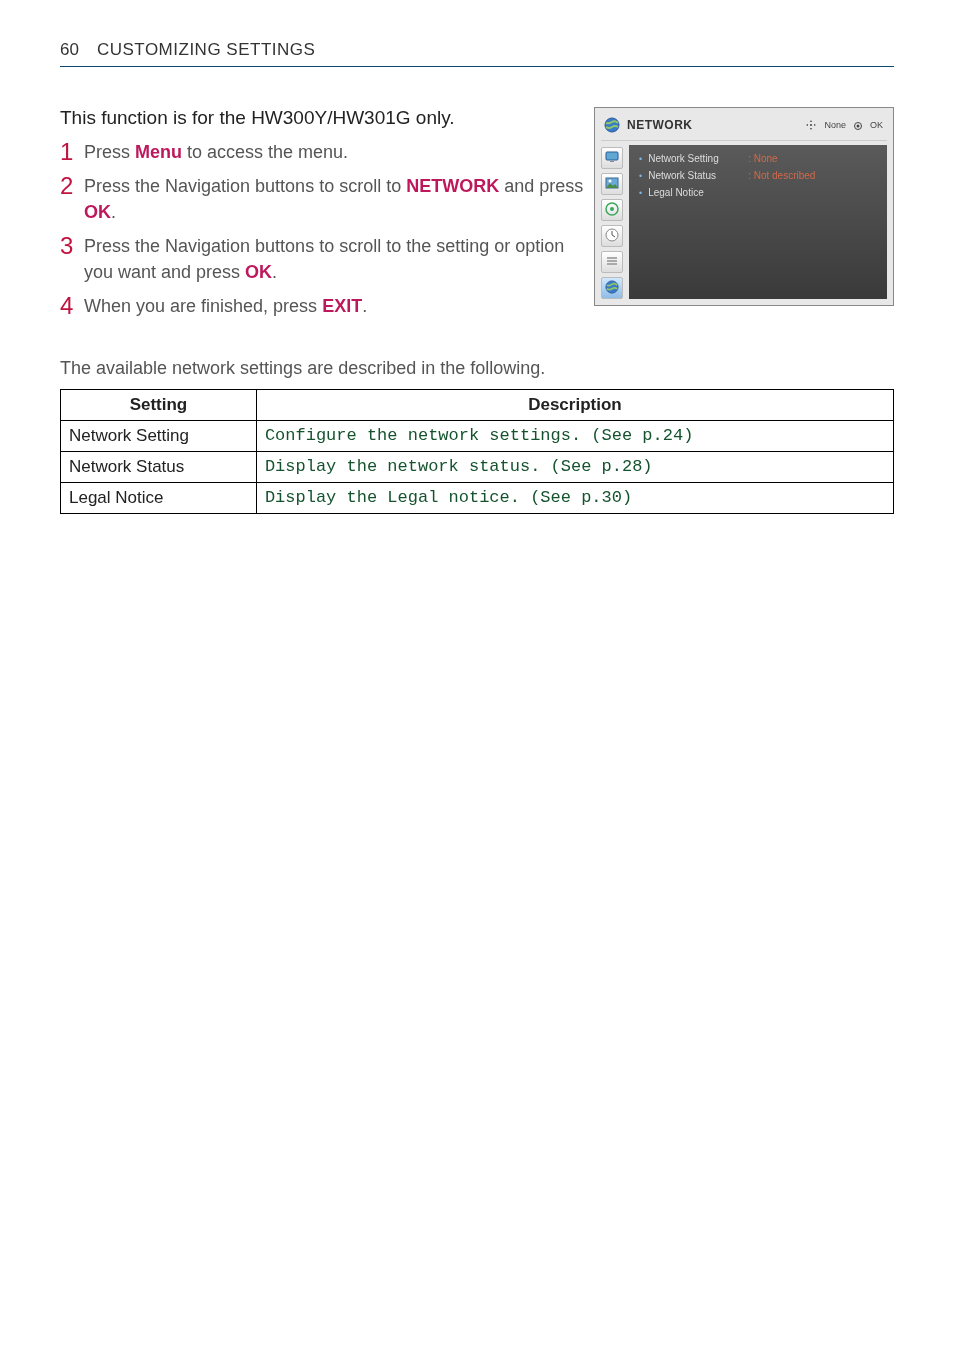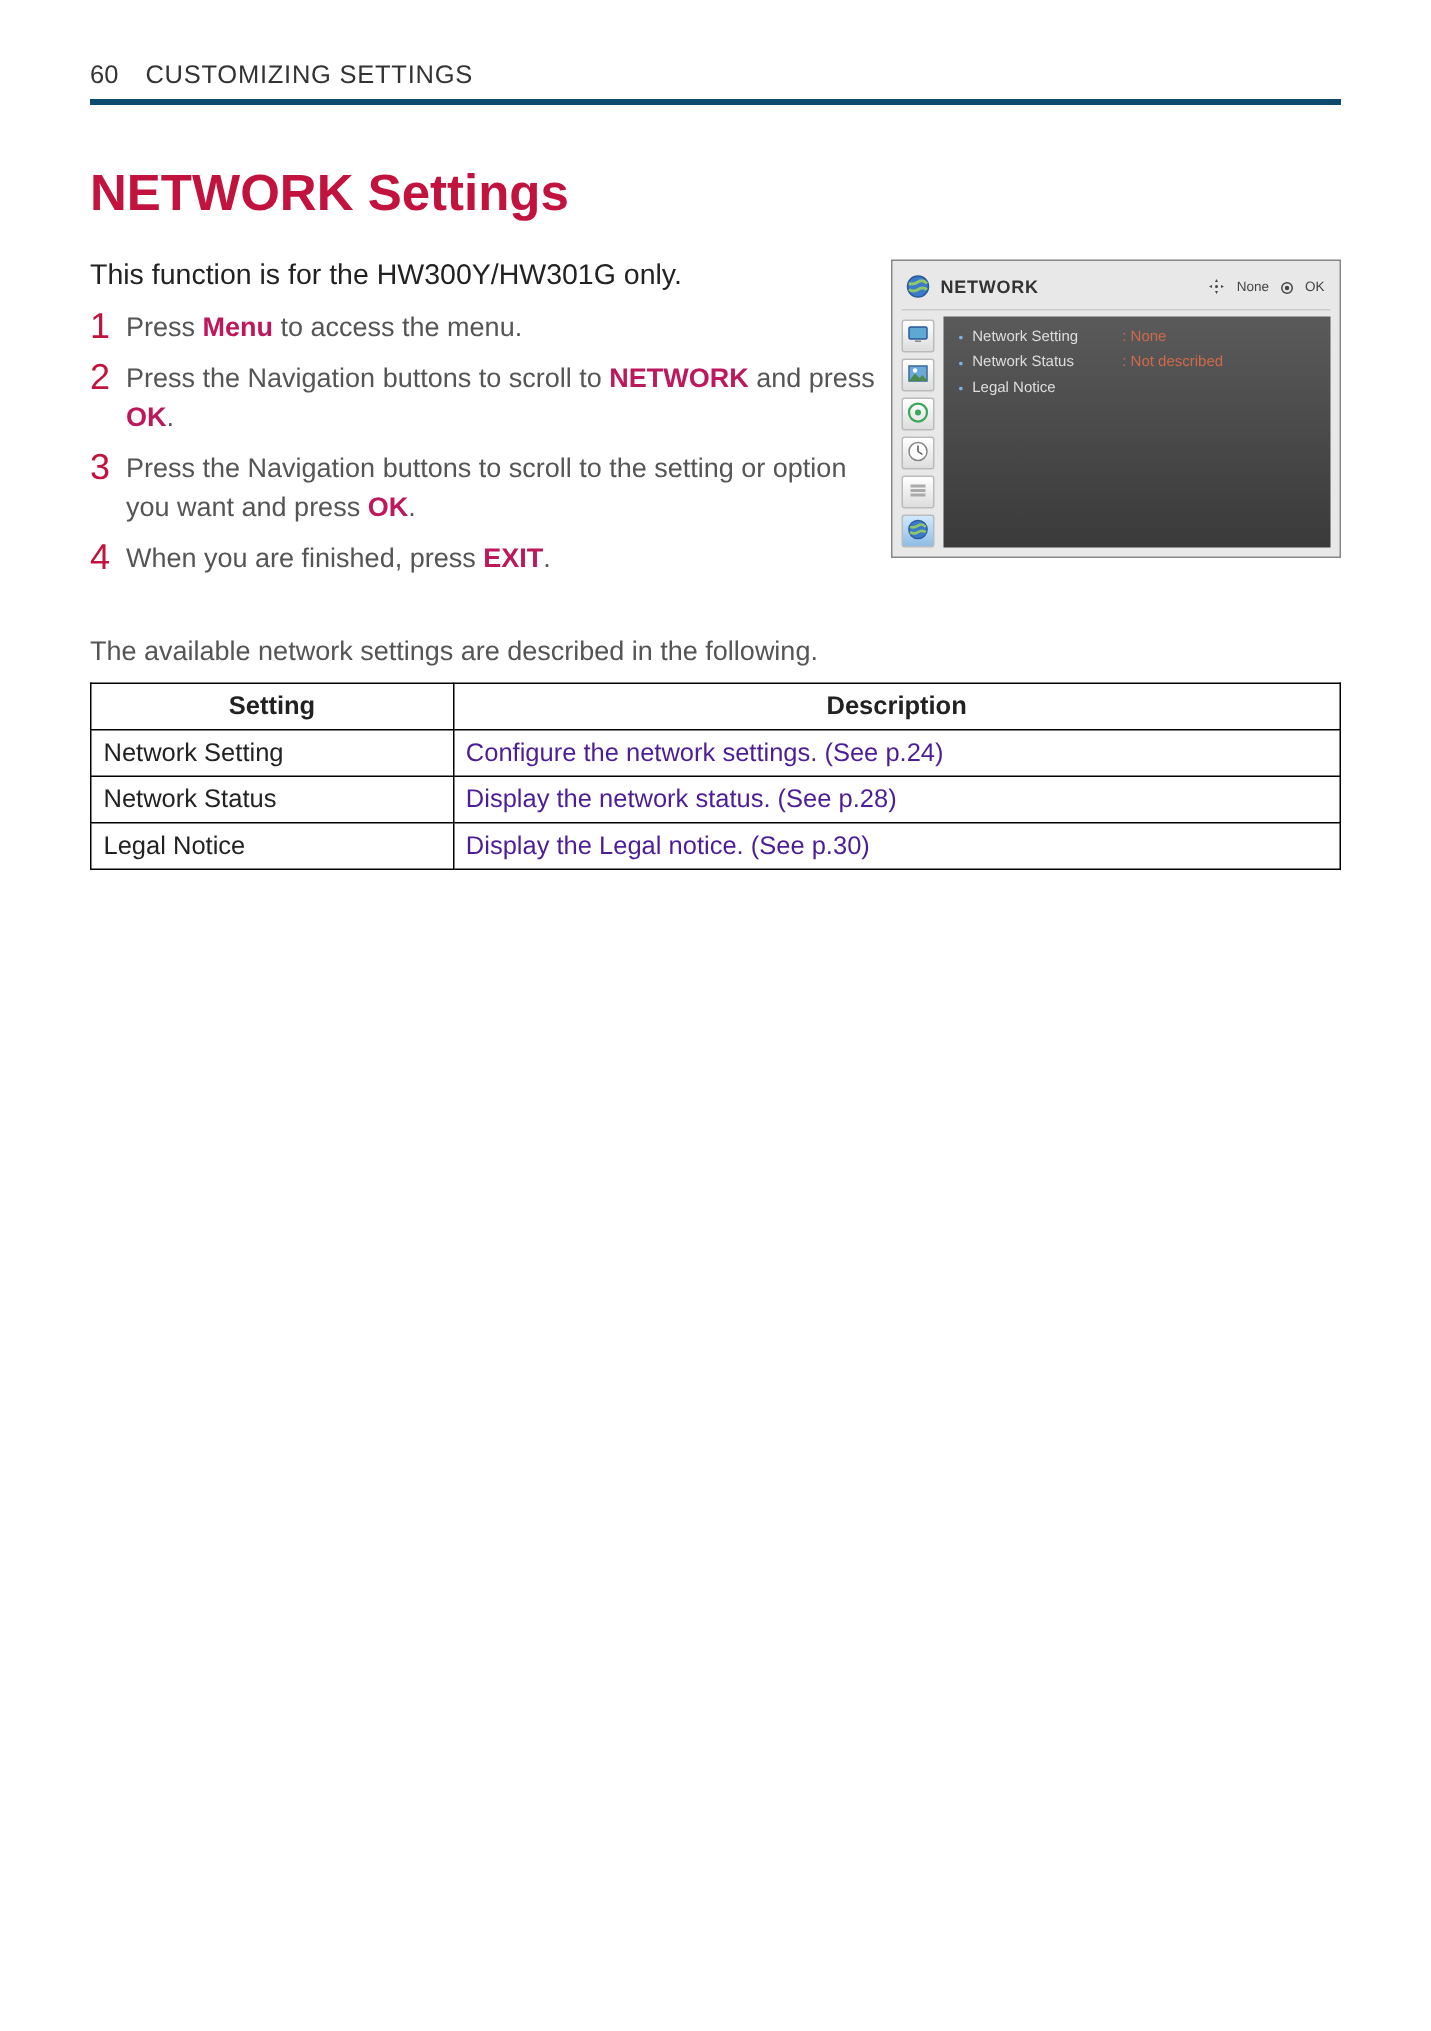--- a/index.html
+++ b/index.html
@@ -7,21 +7,21 @@
     margin: 0;
     font-family: Arial, Helvetica, sans-serif;
     background: #fff;
     color: #444;
     width: 954px;
   }
   .page {
     padding: 40px 60px 40px 60px;
   }
   .header-line {
-    border-bottom: 4px solid #0c4a6e;
+    border-bottom: 1px solid #0c4a6e;
     padding-bottom: 6px;
     margin-bottom: 40px;
     display: flex;
     align-items: flex-end;
     gap: 18px;
   }
   .page-num {
     font-size: 17px;
     color: #333;
   }
@@ -158,32 +158,31 @@
   table.settings th {
     font-weight: 700;
     text-align: center;
     color: #222;
   }
   table.settings td.setting-name {
     font-weight: 500;
     color: #222;
     white-space: nowrap;
   }
-  table.settings td.desc { color: #4c1d95; }
+  table.settings td.desc { color: #14532d; font-family: Liberation Mono, monospace; }
 </style>
 </head>
 <body>
 
 <div class="page">
   <div class="header-line">
     <span class="page-num">60</span>
     <span class="header-title">CUSTOMIZING SETTINGS</span>
   </div>
 
-  <h1 class="main-title">NETWORK Settings</h1>
 
   <div class="two-col">
     <div class="left-col">
       <div class="subtitle">This function is for the HW300Y/HW301G only.</div>
       <ol class="steps">
         <li>
           <span class="step-num">1</span>
           <span>Press </span><span class="bold">Menu</span><span> to access the menu.</span>
         </li>
         <li>

